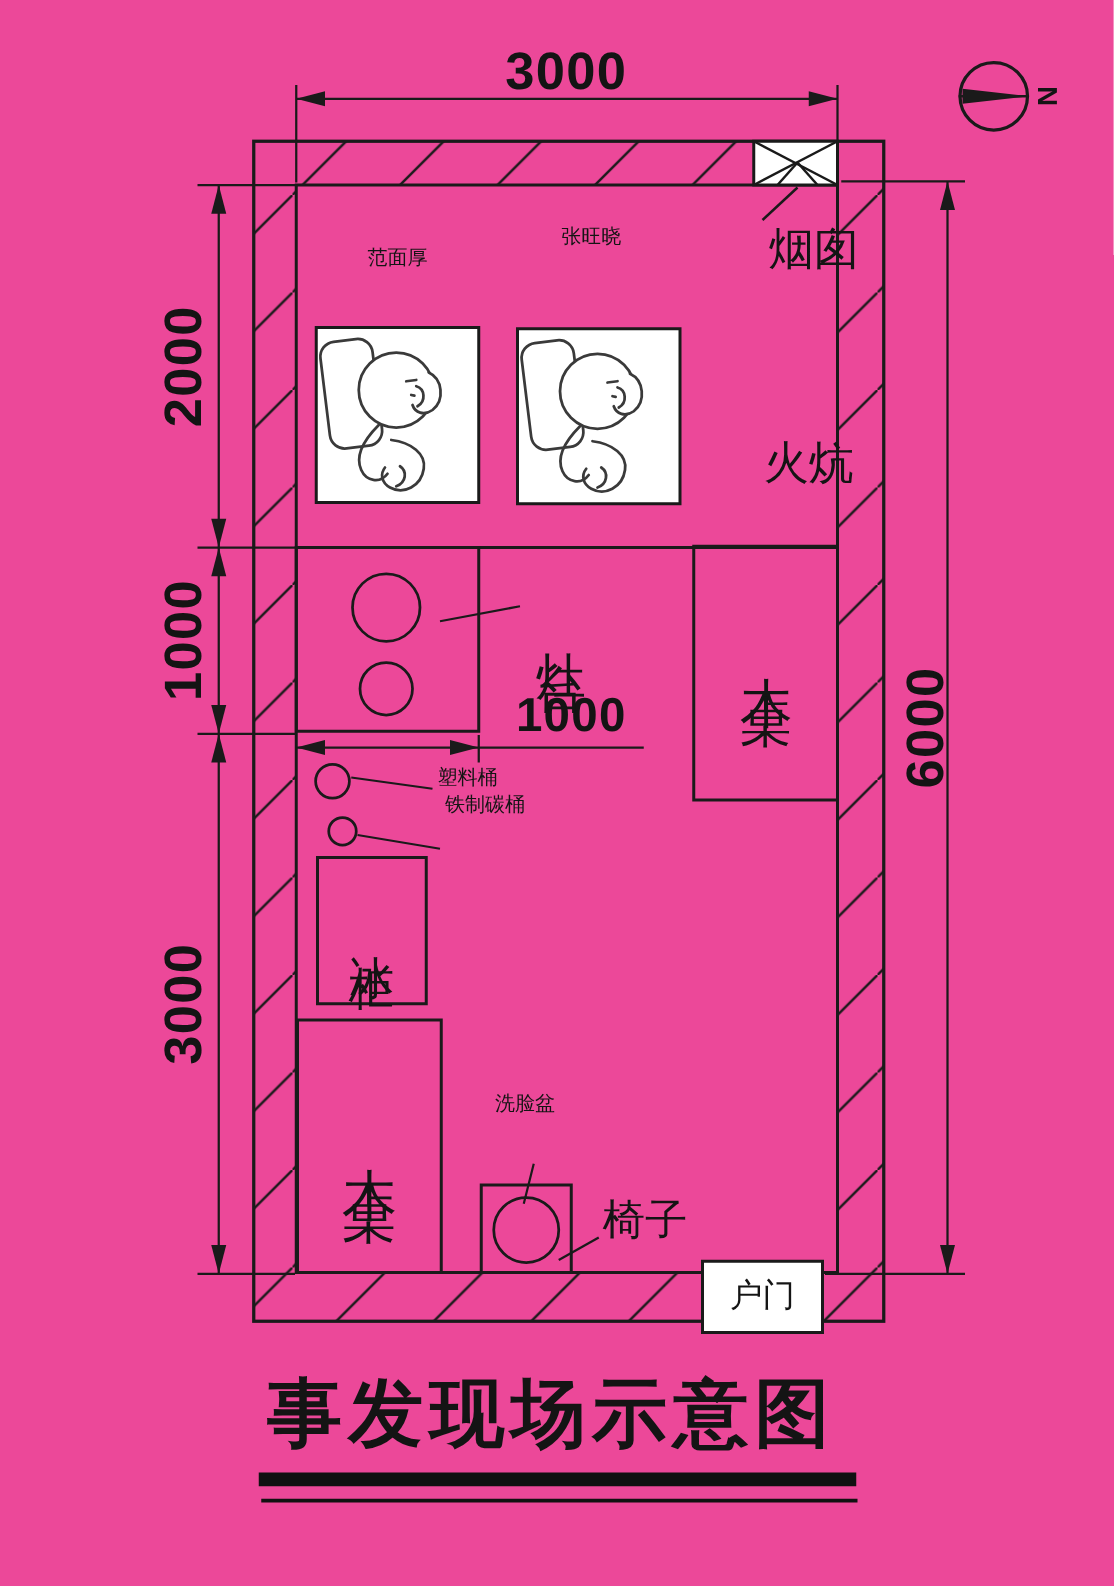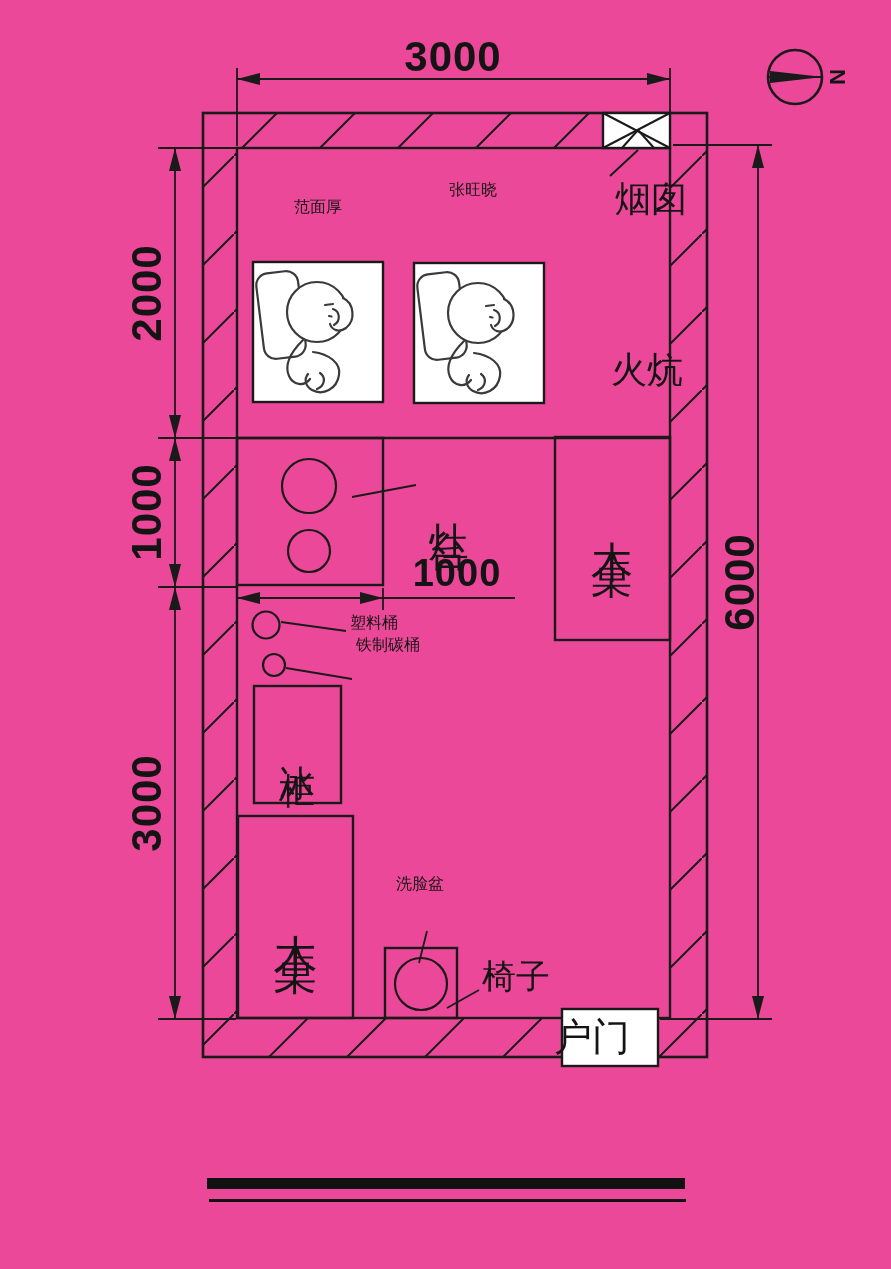--- a/index.html
+++ b/index.html
@@ -183,18 +183,19 @@
   <div class="lbl vtext" style="left:448px;top:500px;font-size:40px;letter-spacing:10px;">灶台</div>
   <div class="lbl vtext" style="left:612px;top:522px;font-size:42px;letter-spacing:14px;">木桌</div>
   <div class="lbl vtext" style="left:297px;top:744px;font-size:36px;letter-spacing:8px;">冰柜</div>
   <div class="lbl vtext" style="left:295px;top:915px;font-size:44px;letter-spacing:16px;">木桌</div>
 
   <div class="lbl-left cjk-med" style="left:350px;top:595px;margin-top:28px;">塑料桶</div>
   <div class="lbl-left cjk-med" style="left:356px;top:645px;">铁制碳桶</div>
 
   <div class="lbl cjk-med" style="left:420px;top:884px;">洗脸盆</div>
   <div class="lbl-left" style="left:482px;top:977px;font-size:34px;">椅子</div>
-  <div class="lbl" style="left:592px;top:1037px;font-size:38px;">户门</div>
+  <div class="lbl" style="left:610px;top:1037px;font-size:26px;">户门</div>
 
   <div class="lbl compass-n" style="left:837px;top:77px;">N</div>
 
+  <div class="lbl title-text" style="left:441px;top:1131px;">事发现场示意图</div>
 
 </div>
 
 </body></html>

